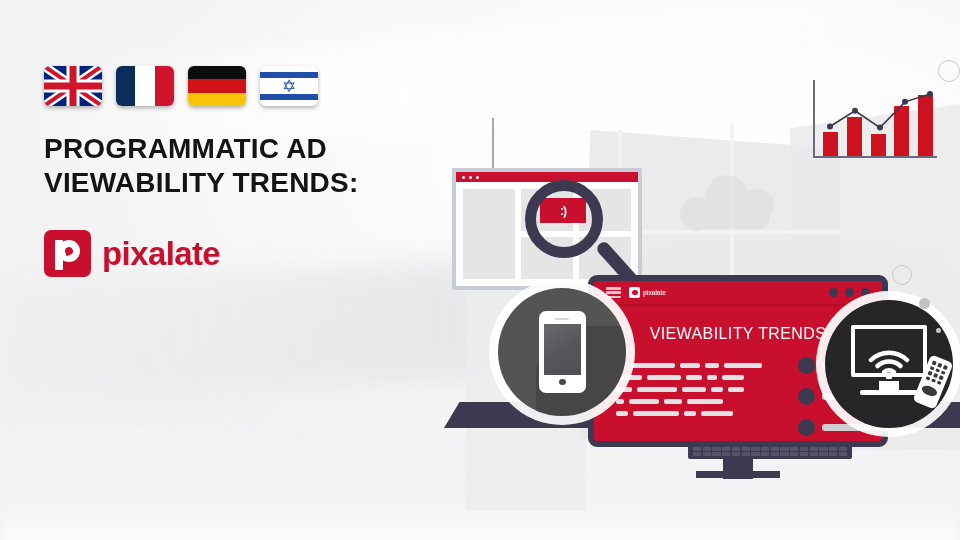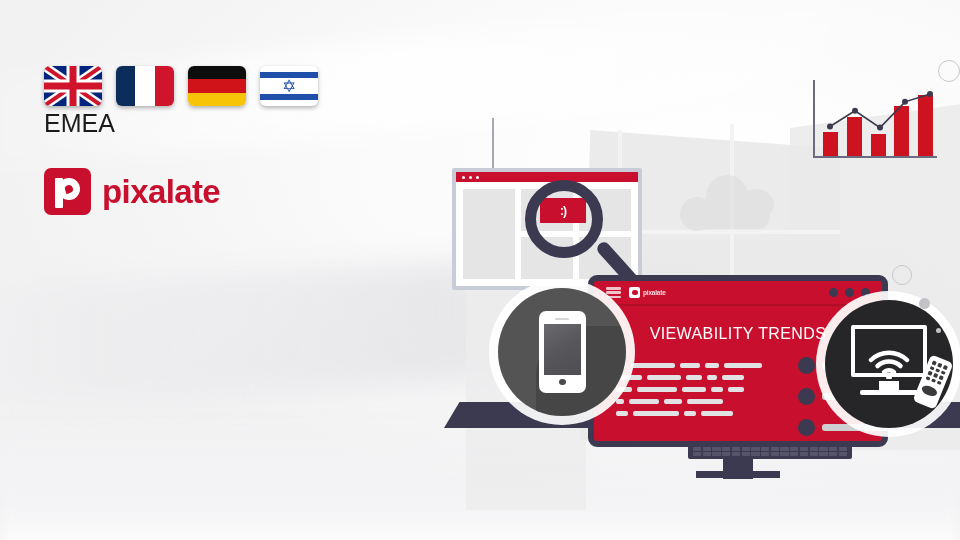--- a/index.html
+++ b/index.html
@@ -238,21 +238,24 @@
           <i class="r"></i>
           <i class="g"></i>
       </div>
       <div class="flag flag-il">
         <div class="bar t"></div>
           <div class="bar b"></div>
         <div class="star">✡</div>
       </div>
     </div>
 
-    <div class="subtitle">EMEA</div>
+    <h1 class="title">
+      <span>PROGRAMMATIC AD</span><br>
+      <span>VIEWABILITY TRENDS:</span>
+    </h1>
 
 
     <div class="logo">
       <div class="logo-mark">
         <div class="p-stem"></div>
         <div class="p-bowl"></div>
         <div class="p-eye"></div>
       </div>
       <div class="logo-text">pixalate</div>
     </div>

